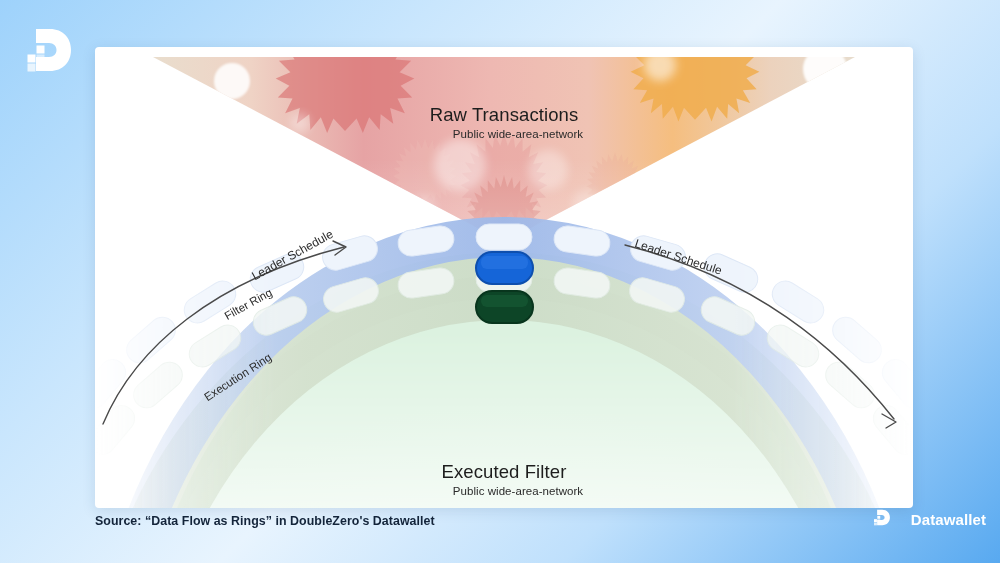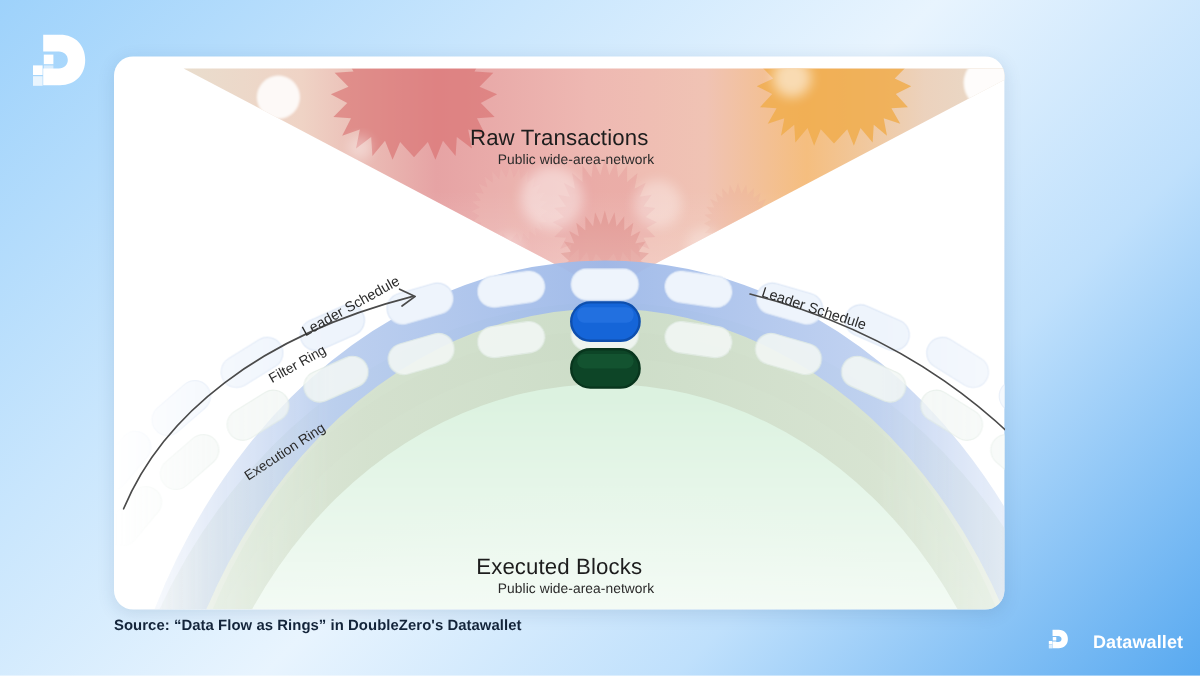--- a/index.html
+++ b/index.html
@@ -9,27 +9,27 @@
     font-family:"Liberation Sans", sans-serif;
     background:linear-gradient(135deg,#9ed2fb 0%,#c9e6fd 28%,#e8f4fe 50%,#bfe0fc 72%,#58a9f0 100%);
     position:relative;
   }
   #stage{position:absolute;inset:0;}
 
   
   .brand-logo{position:absolute;left:22px;top:24px;width:52px;height:52px;}
 
   
-  .watermark{position:absolute;right:14px;bottom:16px;display:flex;align-items:center;gap:20px;}
+  .watermark{position:absolute;right:14px;bottom:32px;display:flex;align-items:center;gap:20px;}
   .watermark .wm-text{color:#ffffff;font-size:15px;font-weight:700;letter-spacing:.1px;}
 
   
   .card{
-    position:absolute;left:95px;top:47px;width:742px;height:461px;
-    background:#ffffff;border-radius:16px;overflow:hidden;
+    position:absolute;left:95px;top:47px;width:818px;height:461px;
+    background:#ffffff;border-radius:4px;overflow:hidden;
     box-shadow:0 3px 14px rgba(20,60,110,.13);
   }
   .card-inner{position:absolute;inset:0;}
 
   
   .lbl{position:absolute;text-align:center;color:#1d1d1d;white-space:nowrap;}
   .lbl .t1{font-size:18.5px;font-weight:400;letter-spacing:.1px;line-height:1.15;}
   .lbl .t2{font-size:11.5px;font-weight:400;letter-spacing:.05px;margin-top:3px;color:#2a2a2a;padding-left:28px;}
 
   #lbl-raw{left:0;right:0;top:57px;}
@@ -267,21 +267,21 @@
         </g>
       </svg>
 
       
       <div class="lbl" id="lbl-raw">
         <div class="t1">Raw Transactions</div>
         <div class="t2">Public wide-area-network</div>
       </div>
 
       <div class="lbl" id="lbl-exec">
-        <div class="t1">Executed Blocks</div>
+        <div class="t1">Executed Filter</div>
         <div class="t2">Public wide-area-network</div>
       </div>
 
 
       <div class="ring-lbl" id="lbl-filter">Filter Ring</div>
       <div class="ring-lbl" id="lbl-exec-ring">Execution Ring</div>
       <div class="ring-lbl" id="lbl-sched-l">Leader Schedule</div>
       <div class="ring-lbl" id="lbl-sched-r">Leader Schedule</div>
     </div>
   </div>

